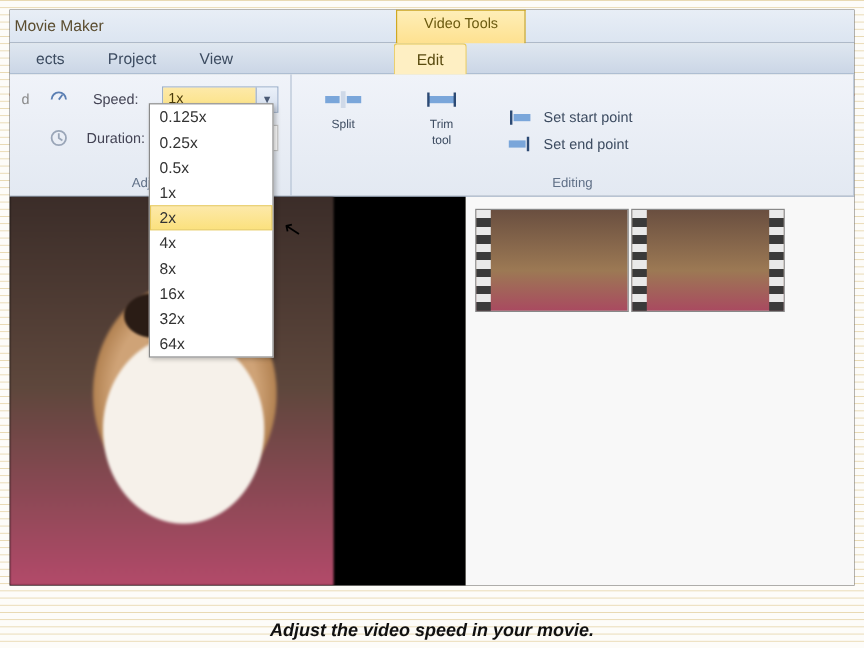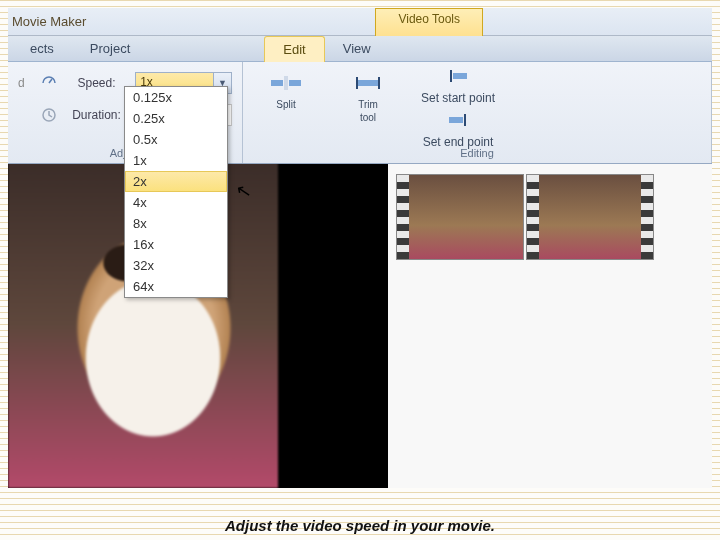--- a/index.html
+++ b/index.html
@@ -43,21 +43,20 @@
   
   .titlebar {
     height: 28px;
     background: linear-gradient(#e8eef6, #dce5f1);
     border-bottom: 1px solid #aeb9c8;
     display: flex;
     align-items: center;
     padding-left: 4px;
     font-size: 13px;
     color: #5a4c2f;
-    gap: 45px;
   }
   .context-tab {
     margin-left: 244px;
     height: 28px;
     padding: 3px 22px 0;
     background: linear-gradient(#feeeb7, #fee190);
     border: 1px solid #d0a820;
     border-bottom: none;
     color: #6b5a10;
     font-size: 12px;
@@ -181,21 +180,20 @@
     display: flex; align-items: center; justify-content: center;
   }
   .half-col {
     display: flex; flex-direction: column; gap: 8px;
     justify-content: center;
     padding-top: 4px;
   }
   .half-btn {
     display: flex; align-items: center; gap: 8px;
     padding-right: 8px;
-    flex-direction: column;
   }
   .half-btn .ico { width: 24px; display: flex; justify-content: center; }
 
   
   .dropdown {
     position: absolute;
     left: 116px;
     top: 24px;
     width: 104px;
     background: #fff;
@@ -298,22 +296,22 @@
 <div class="screenshot">
   <div class="app">
     <div class="titlebar">
       <span>Movie Maker</span>
       <span class="context-tab">Video Tools</span>
     </div>
 
     <div class="tabstrip">
       <div class="tab">ects</div>
       <div class="tab">Project</div>
+      <div class="tab">View</div>
       <div class="tab edit active">Edit</div>
-      <div class="tab">View</div>
     </div>
 
     <div class="ribbon">
       <div class="group adjust-group">
         <div class="adjust-rows">
           <div class="adjust-row">
             <span class="truncated">d</span>
             <span class="icon">
               <svg width="18" height="18" viewBox="0 0 18 18">
                   <path d="M3 9a6 6 0 1 1 12 0" fill="none" stroke="#5b7fb3" stroke-width="1.5"></path>

